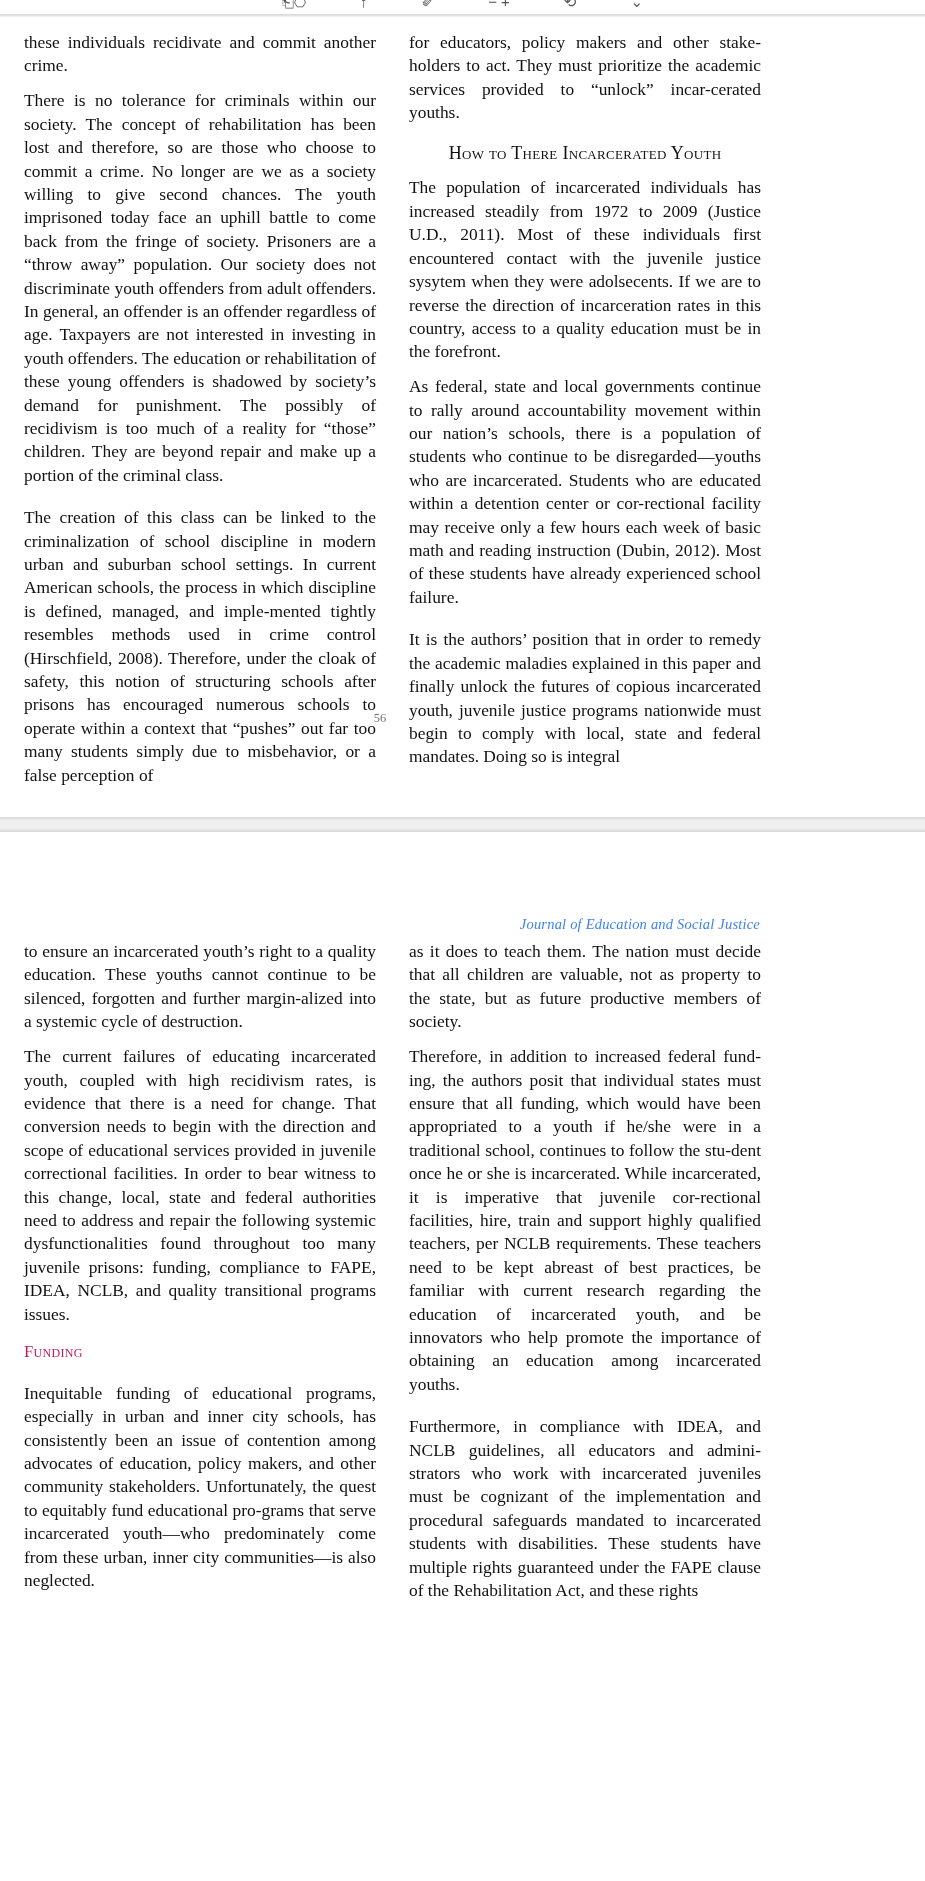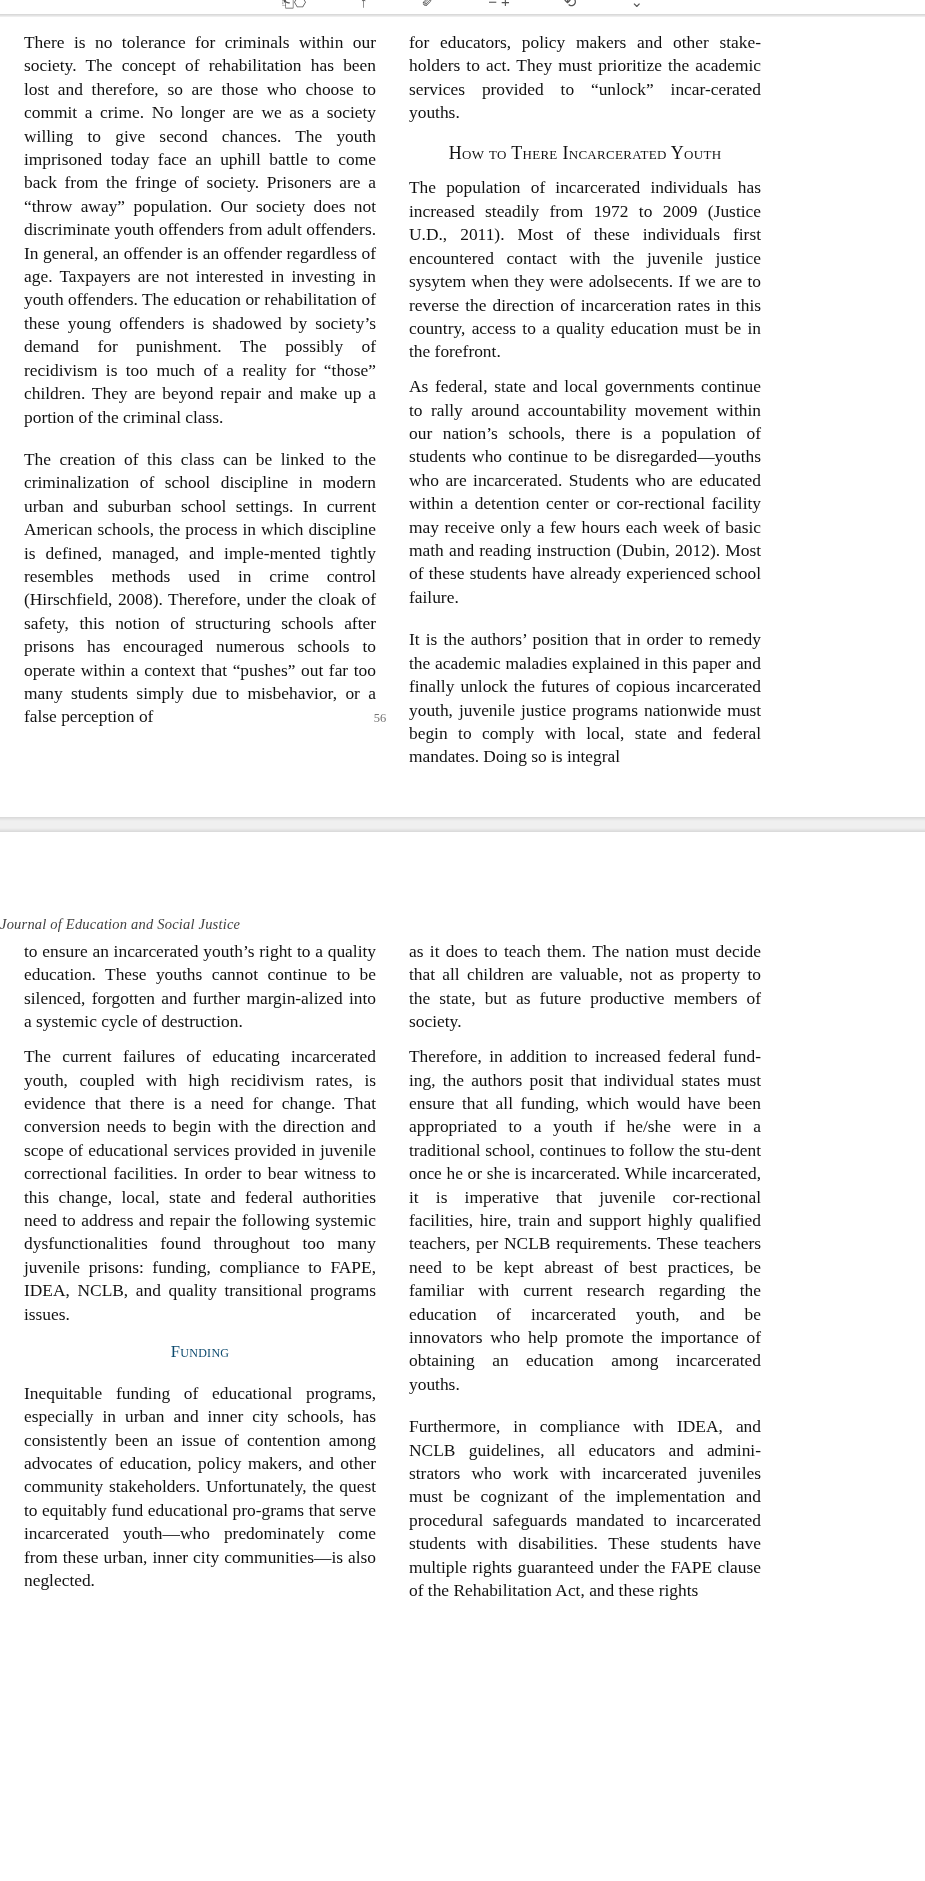--- a/index.html
+++ b/index.html
@@ -74,24 +74,24 @@
     position: absolute; left: 0; width: 925px; height: 4px;
     background: linear-gradient(to bottom, rgba(0,0,0,0.10), rgba(0,0,0,0));
   }
   .gap-shadow-bottom {
     position: absolute; left: 0; width: 925px; height: 4px;
     background: linear-gradient(to top, rgba(0,0,0,0.10), rgba(0,0,0,0));
   }
 
   
   .running-head {
-    text-align: left;
+    text-align: right;
     font-style: italic;
     font-size: 14.5px;
-    color: #404040;
+    color: #3b82f6;
     letter-spacing: 0.2px;
   }
 
   .columns {
     display: flex;
     gap: 33px;
   }
   .col {
     width: 352px;
     flex: 0 0 352px;
@@ -113,26 +113,26 @@
     text-align: center;
     font-size: 18px;
     font-weight: normal;
     font-variant: small-caps;
     line-height: 1.27;
     color: #111111;
     letter-spacing: 0.3px;
   }
   h3.sub-head {
     margin: 16px 0 11px 0;
-    text-align: center;
+    text-align: left;
     font-size: 16.6px;
     font-weight: normal;
     font-variant: small-caps;
     line-height: 1.25;
-    color: #0c4a6e;
+    color: #be185d;
     letter-spacing: 0.3px;
   }
 
   .folio {
     text-align: center;
     font-size: 12.5px;
     color: #737373;
   }
 
   
@@ -177,20 +177,21 @@
   </div>
 </div>
 <div class="toolbar-shadow"></div>
 
 <div class="page" id="page-1">
 
   <div class="body-area">
     <div class="columns">
 
       <div class="col">
+        <p class="para">these individuals recidivate and commit another crime.</p>
         <p class="para">There is no tolerance for criminals within our society. The concept of rehabilitation has been lost and therefore, so are those who choose to commit a crime. No longer are we as a society willing to give second chances. The youth imprisoned today face an uphill battle to come back from the fringe of society. Prisoners are a “throw away” population. Our society does not discriminate youth offenders from adult offenders. In general, an offender is an offender regardless of age. Taxpayers are not interested in investing in youth offenders. The education or rehabilitation of these young offenders is shadowed by society’s demand for punishment. The possibly of recidivism is too much of a reality for “those” children. They are beyond repair and make up a portion of the criminal class.</p>
         <p class="para">The creation of this class can be linked to the criminalization of school discipline in modern urban and suburban school settings. In current American schools, the process in which discipline is defined, managed, and imple-mented tightly resembles methods used in crime control (Hirschfield, 2008). Therefore, under the cloak of safety, this notion of structuring schools after prisons has encouraged numerous schools to operate within a context that “pushes” out far too many students simply due to misbehavior, or a false perception of</p>
       </div>
 
       <div class="col">
         <p class="para">for educators, policy makers and other stake-holders to act. They must prioritize the academic services provided to “unlock” incar-cerated youths.</p>
         <h2 class="section-head">How to There Incarcerated Youth</h2>
         <p class="para">The population of incarcerated individuals has increased steadily from 1972 to 2009 (Justice U.D., 2011). Most of these individuals first encountered contact with the juvenile justice sysytem when they were adolsecents. If we are to reverse the direction  of incarceration rates in this country, access to a quality education must be in the forefront.</p>
         <p class="para">As federal, state and local governments continue to rally around accountability movement within our nation’s schools, there is a population of students who continue to be disregarded—youths who are incarcerated. Students who are educated within a detention center or cor-rectional facility may receive only a few hours each week of basic math and reading instruction (Dubin, 2012). Most of these students have already experienced school failure.</p>
         <p class="para">It is the authors’ position that in order to remedy the academic maladies explained in this paper and finally unlock the futures of copious incarcerated youth, juvenile justice programs nationwide must begin to comply with local, state and federal mandates. Doing so is integral</p>

